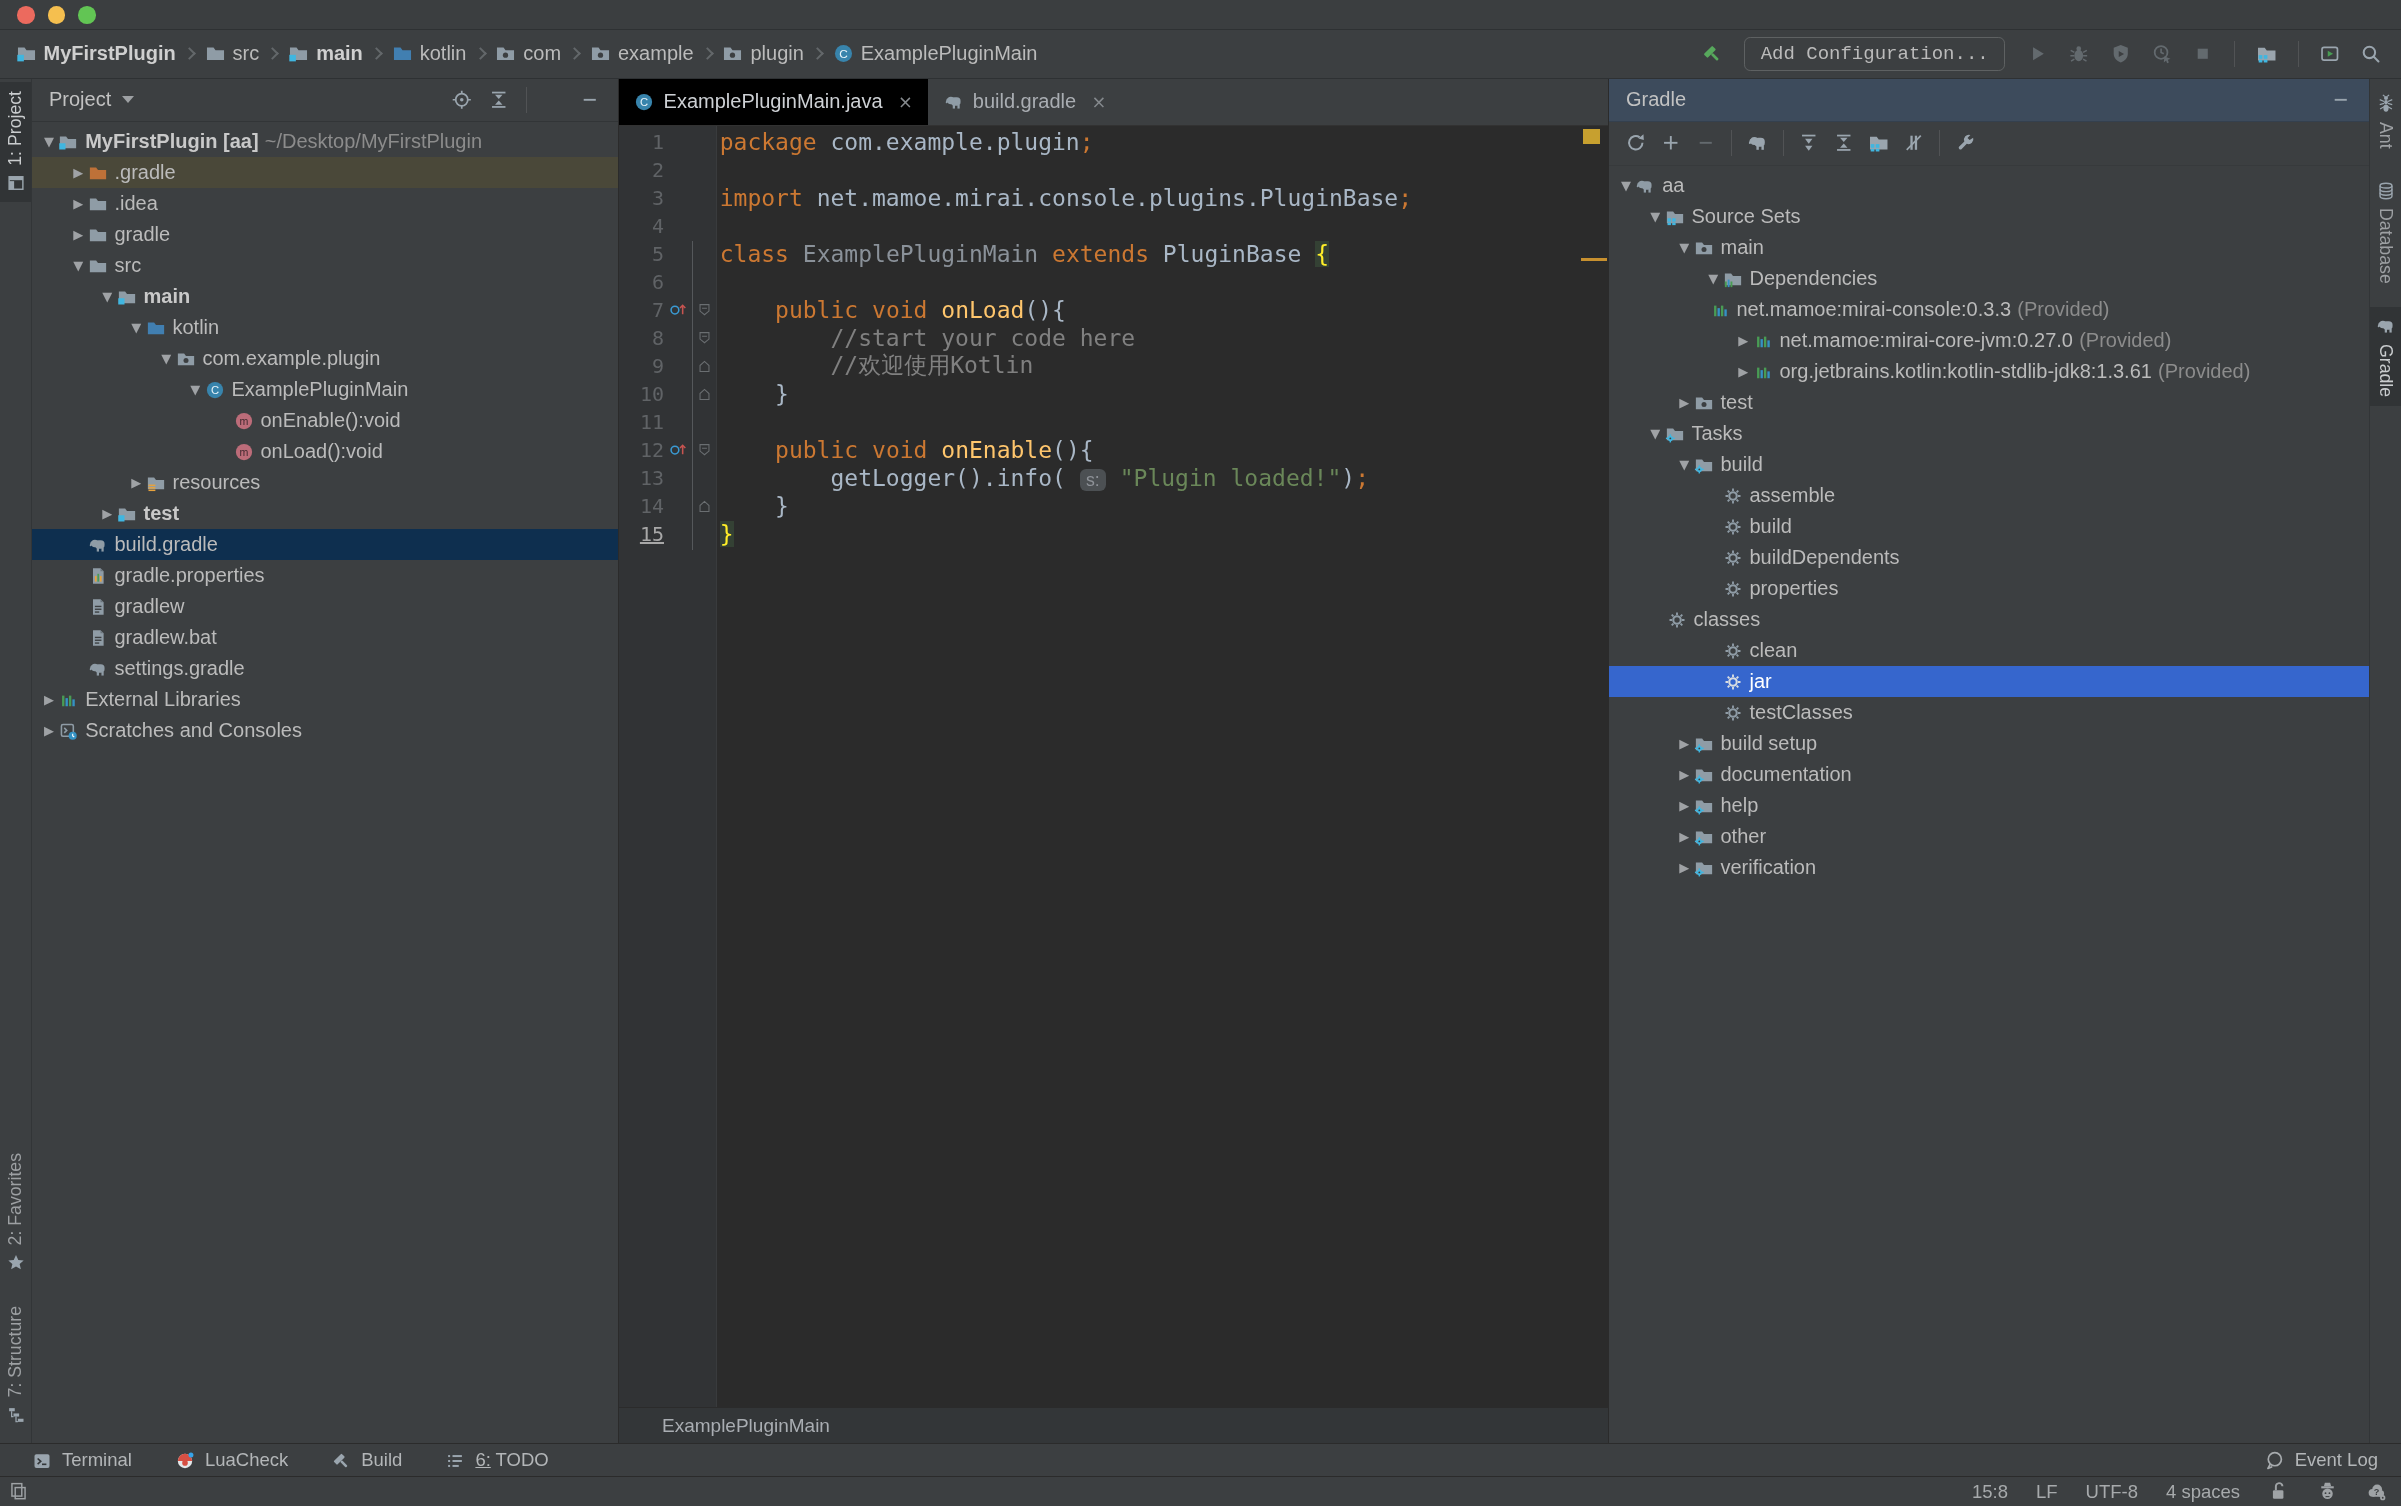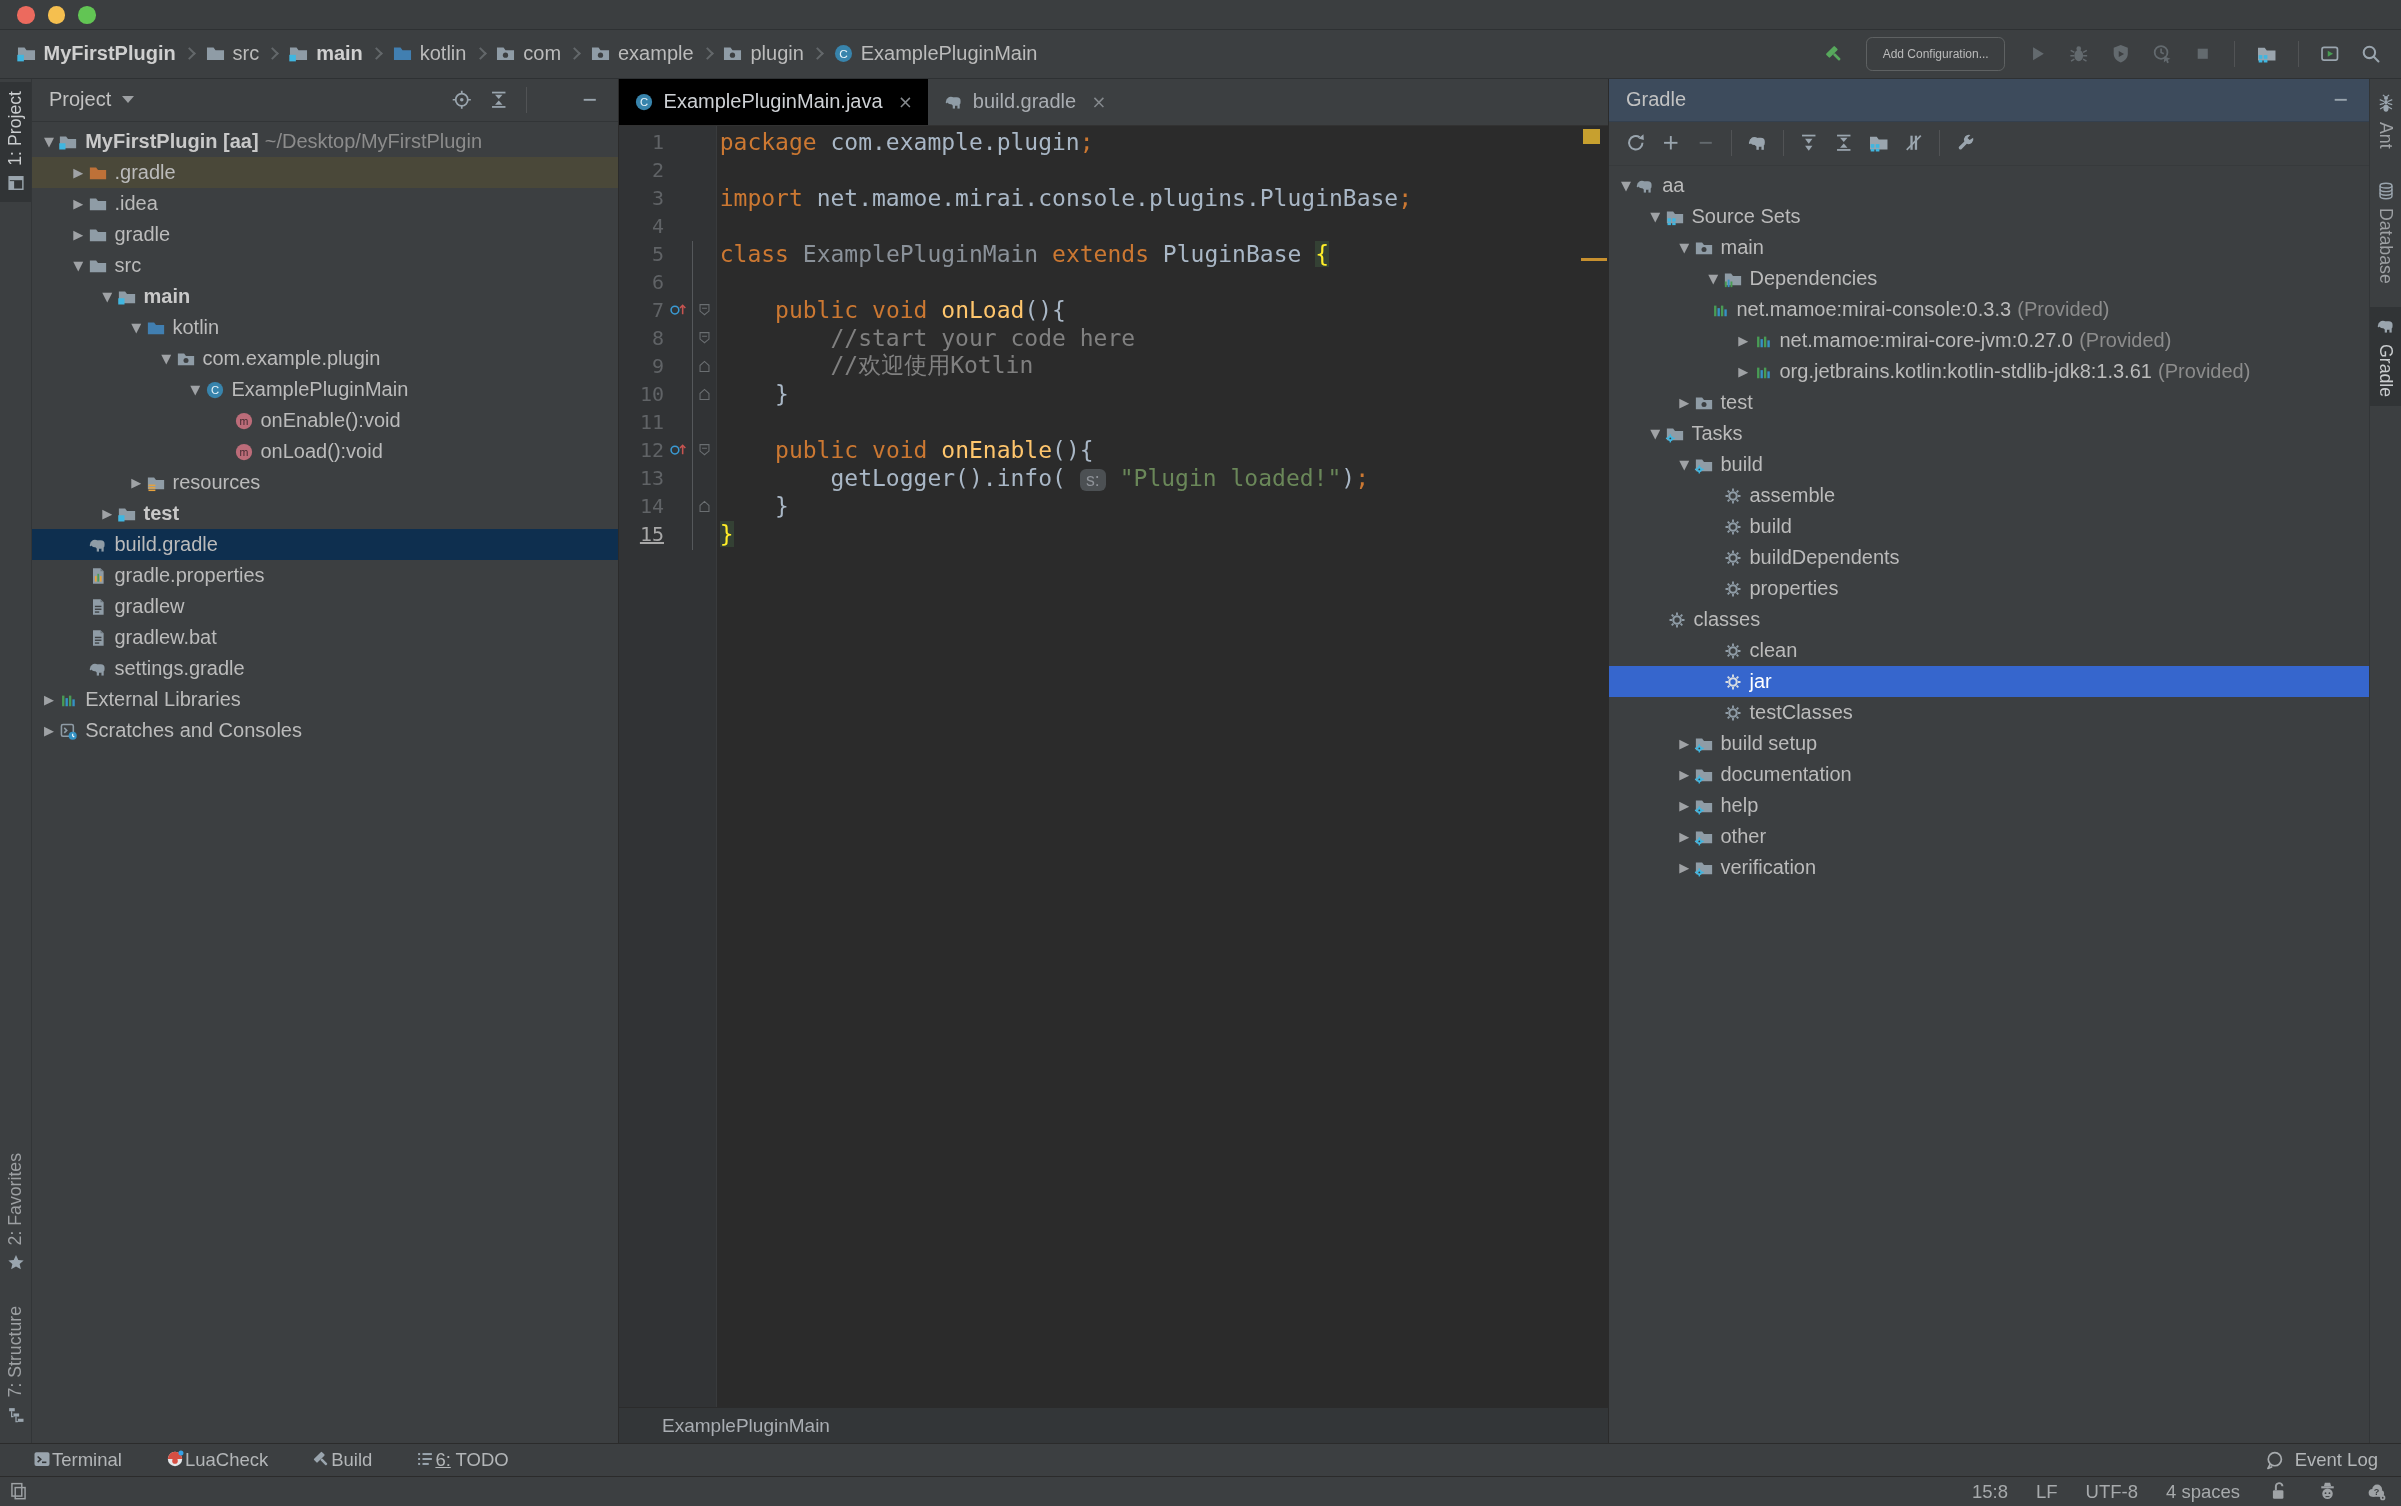--- a/index.html
+++ b/index.html
@@ -17,21 +17,21 @@
   .crumb{display:flex;align-items:center;gap:7px;padding:0 1.5px;}
   .crumb .ic{width:21px;height:21px;color:#8F9CA6;}
   .crumb .lbl{color:#BBBBBB;}
   .crumb .lbl.b{font-weight:bold;color:#CFCFCF;}
   .chev{width:7px;height:7px;border-right:2.3px solid #63676A;border-top:2.3px solid #63676A;transform:rotate(45deg);margin:0 9.2px 0 7.7px;flex:none;}
   .toolbar-right{margin-left:auto;display:flex;align-items:center;gap:9.2px;}
   .ibtn{width:32px;height:32px;display:flex;align-items:center;justify-content:center;border-radius:3.8px;color:#9AA5AE;}
   .ibtn .ic{width:21.5px;height:21.5px;}
   .ibtn.disabled{opacity:.42;}
   .ibtn.green{color:#57A85C;}
-  .tbtn{height:32px;border:1.5px solid #5E6162;border-radius:6.2px;padding:0 15.4px;display:flex;align-items:center;font-size:12px;color:#BBBBBB;margin:0 7.7px;}
+  .tbtn{height:32px;border:1.5px solid #5E6162;border-radius:6.2px;padding:0 15.4px;display:flex;align-items:center;font-size:19px;color:#BBBBBB;margin:0 7.7px;font-family:Liberation Mono, monospace;}
   .vsep{width:0.8px;height:26px;background:#515355;margin:0 6.2px;}
   
   .main{flex:1;display:flex;min-height:0;}
   .stripe{width:31px;background:#3C3F41;display:flex;flex-direction:column;align-items:center;flex:none;}
   .stripe.left{border-right:0.8px solid #323537;justify-content:space-between;padding:3.1px 0 9.2px;}
   .stripe.right{border-left:0.8px solid #323537;padding-top:6.2px;gap:18.5px;}
   .stripe-group{display:flex;flex-direction:column;gap:14px;width:100%;}
   .stripe-item{display:flex;flex-direction:column;align-items:center;gap:7.7px;padding:9.2px 0;width:100%;}
   .stripe-item.active{background:#313436;}
   .stripe-item .vlabel{font-size:17.7px;color:#9DA0A3;white-space:nowrap;}
@@ -85,21 +85,21 @@
   .sg-me{color:#FFC66D;}
   .sg-cm{color:#808080;}
   .sg-st{color:#6A8759;}
   .sg-bh{color:#FFEF28;background:#344134;}
   .sg-hint{background:#4C5053;color:#8E9298;border-radius:6.2px;padding:0.8px 6.2px;font-size:17.7px;font-family:"Liberation Sans",sans-serif;}
   .mark-square{position:absolute;top:3.8px;right:7.7px;width:17.7px;height:14.6px;background:#C7A02F;}
   .mark-tick{position:absolute;top:132px;right:1.5px;width:26px;height:3.8px;background:#C7902F;}
   .editor-crumb{height:35px;flex:none;background:#333638;border-top:0.8px solid #2B2B2B;display:flex;align-items:center;padding-left:43px;font-size:19px;color:#A9ADB2;}
   
   .toolbottom{height:32px;flex:none;border-top:0.8px solid #2B2B2B;background:#3C3F41;display:flex;align-items:center;padding:0 23px 0 32px;gap:43px;font-size:18.5px;color:#B3B6B8;}
-  .tb-item{display:flex;align-items:flex-start;}
+  .tb-item{display:flex;align-items:flex-end;gap:10px;}
   .tb-item .ic{width:20px;height:20px;color:#9AA5AE;}
   .tb-item .lbl{display:inline-block;}
   .tb-item.mn .lbl::first-letter{text-decoration:underline;}
   .event-log{margin-left:auto;display:flex;align-items:center;gap:10px;}
   .event-log .ic{width:21px;height:21px;color:#A7ABAE;}
   .statusbar{height:29px;flex:none;border-top:0.8px solid #2B2B2B;background:#3C3F41;display:flex;align-items:center;padding:0 14px 0 7.7px;font-size:18.5px;color:#A7AAAC;}
   .sb-corner .ic{width:21px;height:21px;color:#9FA3A6;}
   .sb-right{margin-left:auto;display:flex;align-items:center;gap:28px;}
   .sb-right .ic{width:21px;height:21px;color:#9FA3A6;}
   .sb-item{color:#A7AAAC;}

